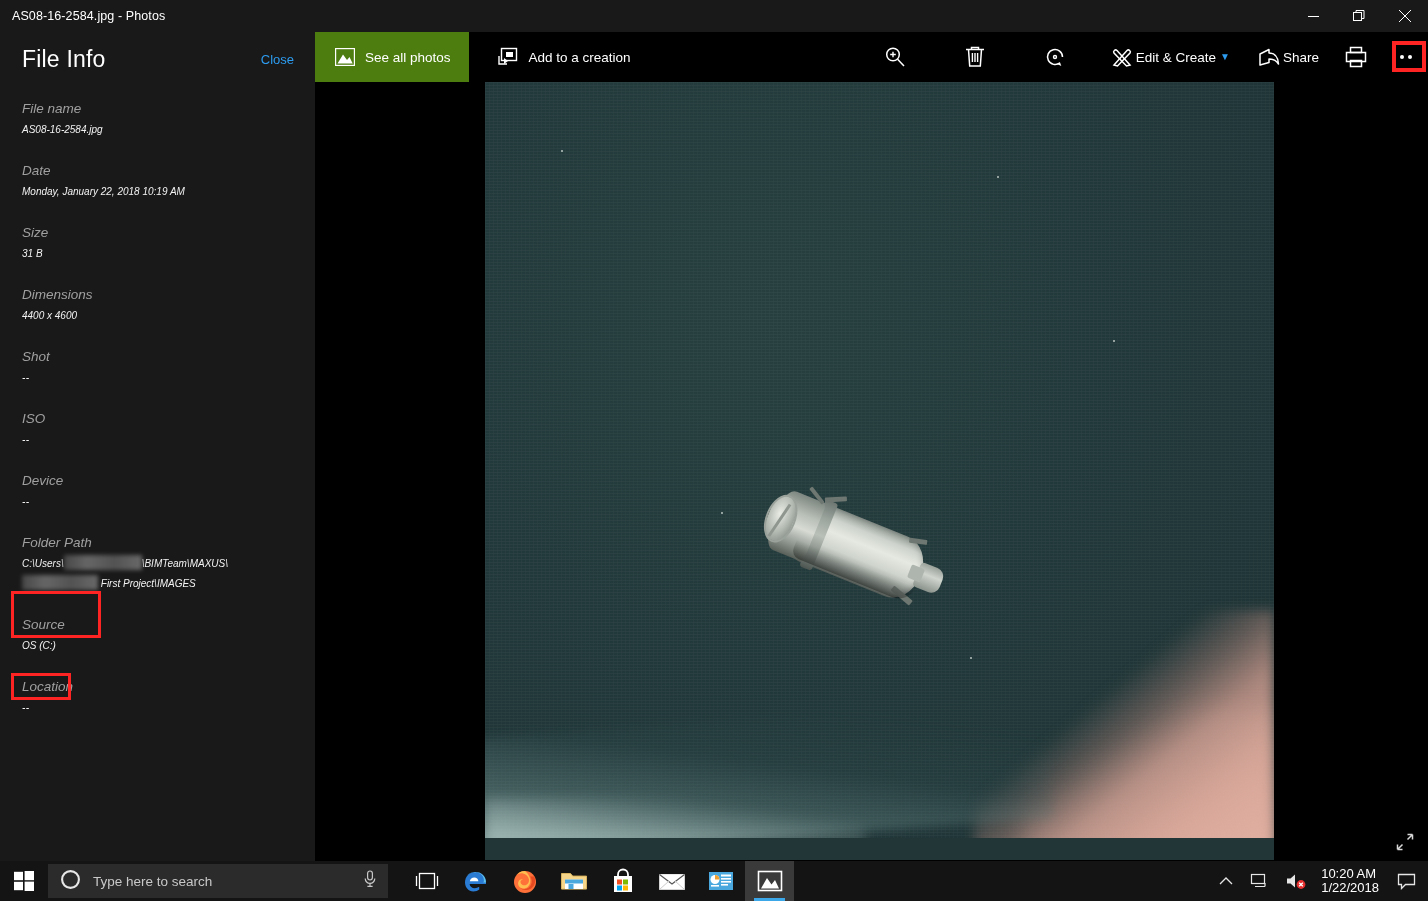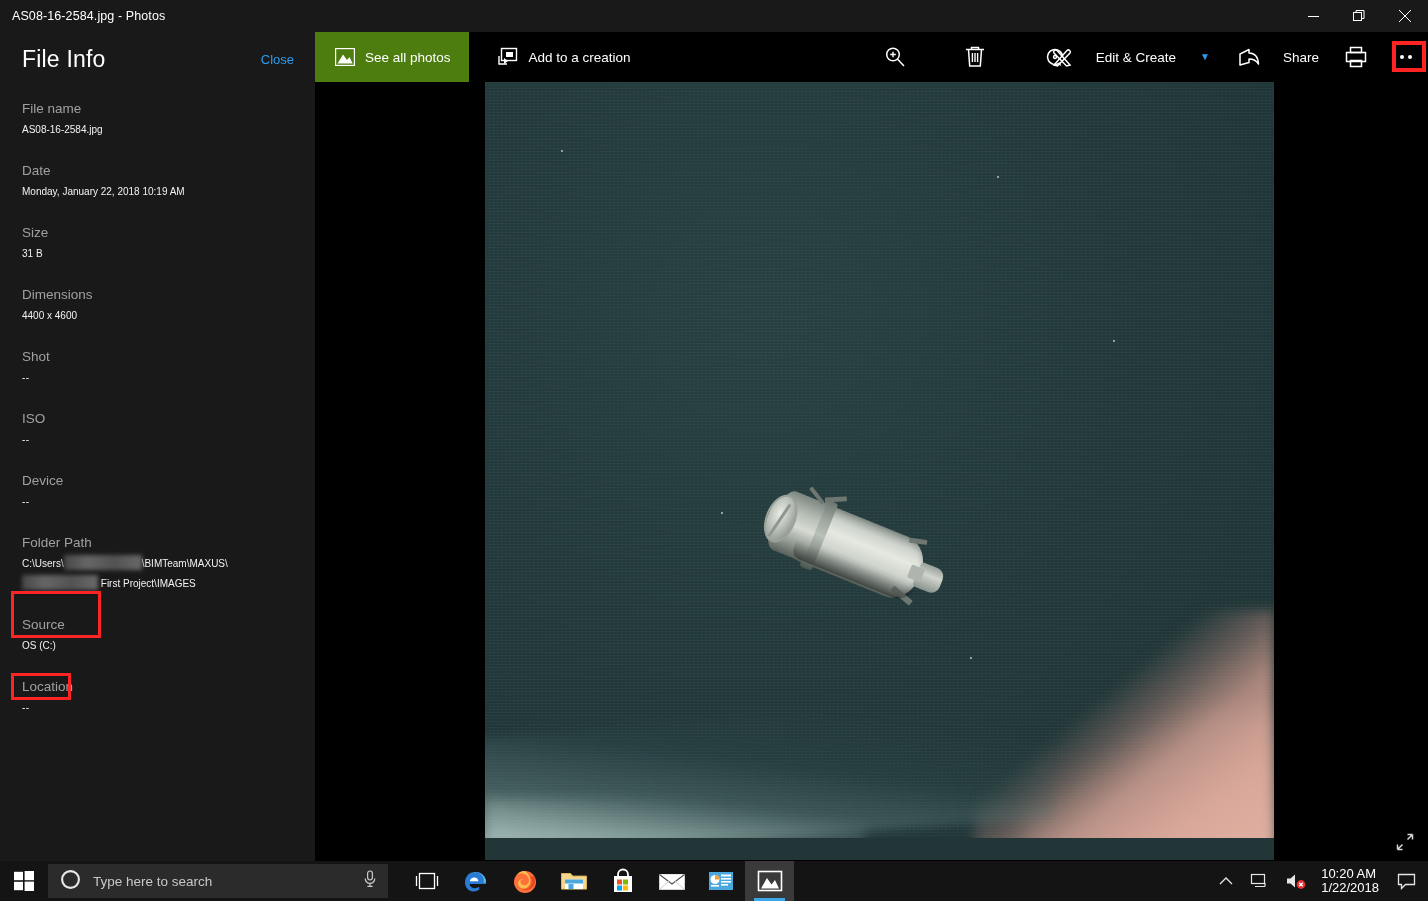--- a/index.html
+++ b/index.html
@@ -33,21 +33,21 @@
   #infopane {
     position:absolute; left:0; top:32px; width:315px; height:829px;
     background:#191919; overflow:hidden;
   }
   #infohead {
     display:flex; align-items:center; justify-content:space-between;
     padding:14px 21px 0 22px;
   }
   #infohead .fi-title { font-size:23px; font-weight:400; color:#fff; letter-spacing:.2px; }
   #infohead .fi-close { font-size:13px; color:#2d9cf0; }
-  #fields { padding:26px 22px 0 22px; }
+  #fields { padding:26px 22px 0 22px;font-style:italic; }
   .field { margin-bottom:21px; position:relative; }
   .field .flabel { font-size:13.5px; color:#a0a0a0; line-height:19px; margin-bottom:2px; }
   .field .fvalue { font-size:10px; color:#f2f2f2; line-height:20px; word-break:break-word; }
   .field .fvalue.dash { letter-spacing:.5px; }
   .redact {
     display:inline-block; vertical-align:-3px;
     height:15px; border-radius:1px;
     background:linear-gradient(90deg,#4a4a4a,#6a6a6a 30%,#565656 65%,#6e6e6e);
     filter:blur(2.2px); opacity:.95;
   }
@@ -72,21 +72,21 @@
   .cmd.primary { background:#4d7c0f; padding:0 18px 0 20px; height:50px; }
   .cmd .cicon { display:flex; align-items:center; justify-content:center; }
   #cmd-center { display:flex; align-items:center; gap:36px; margin-left:214px; }
   .iconbtn {
     width:44px; height:44px; display:flex; align-items:center; justify-content:center; color:#fff;
   }
   #cmd-right {
     position:absolute; right:4px; top:0; height:50px;
     display:flex; align-items:center; gap:2px;
   }
-  #cmd-right .cmd { gap:23px; padding:0 13px; }
+  #cmd-right .cmd { gap:3px; padding:0 13px; }
   .chev { color:#2d9cf0; font-size:10px; line-height:1; margin-left:1px; }
   .dots { display:flex; gap:4px; align-items:center; }
   .dots i { width:4px; height:4px; background:#fff; border-radius:50%; display:block; }
 
   
   #viewer {
     position:absolute; left:315px; top:82px; width:1113px; height:779px;
     background:#000; overflow:hidden;
   }
   #photo {

